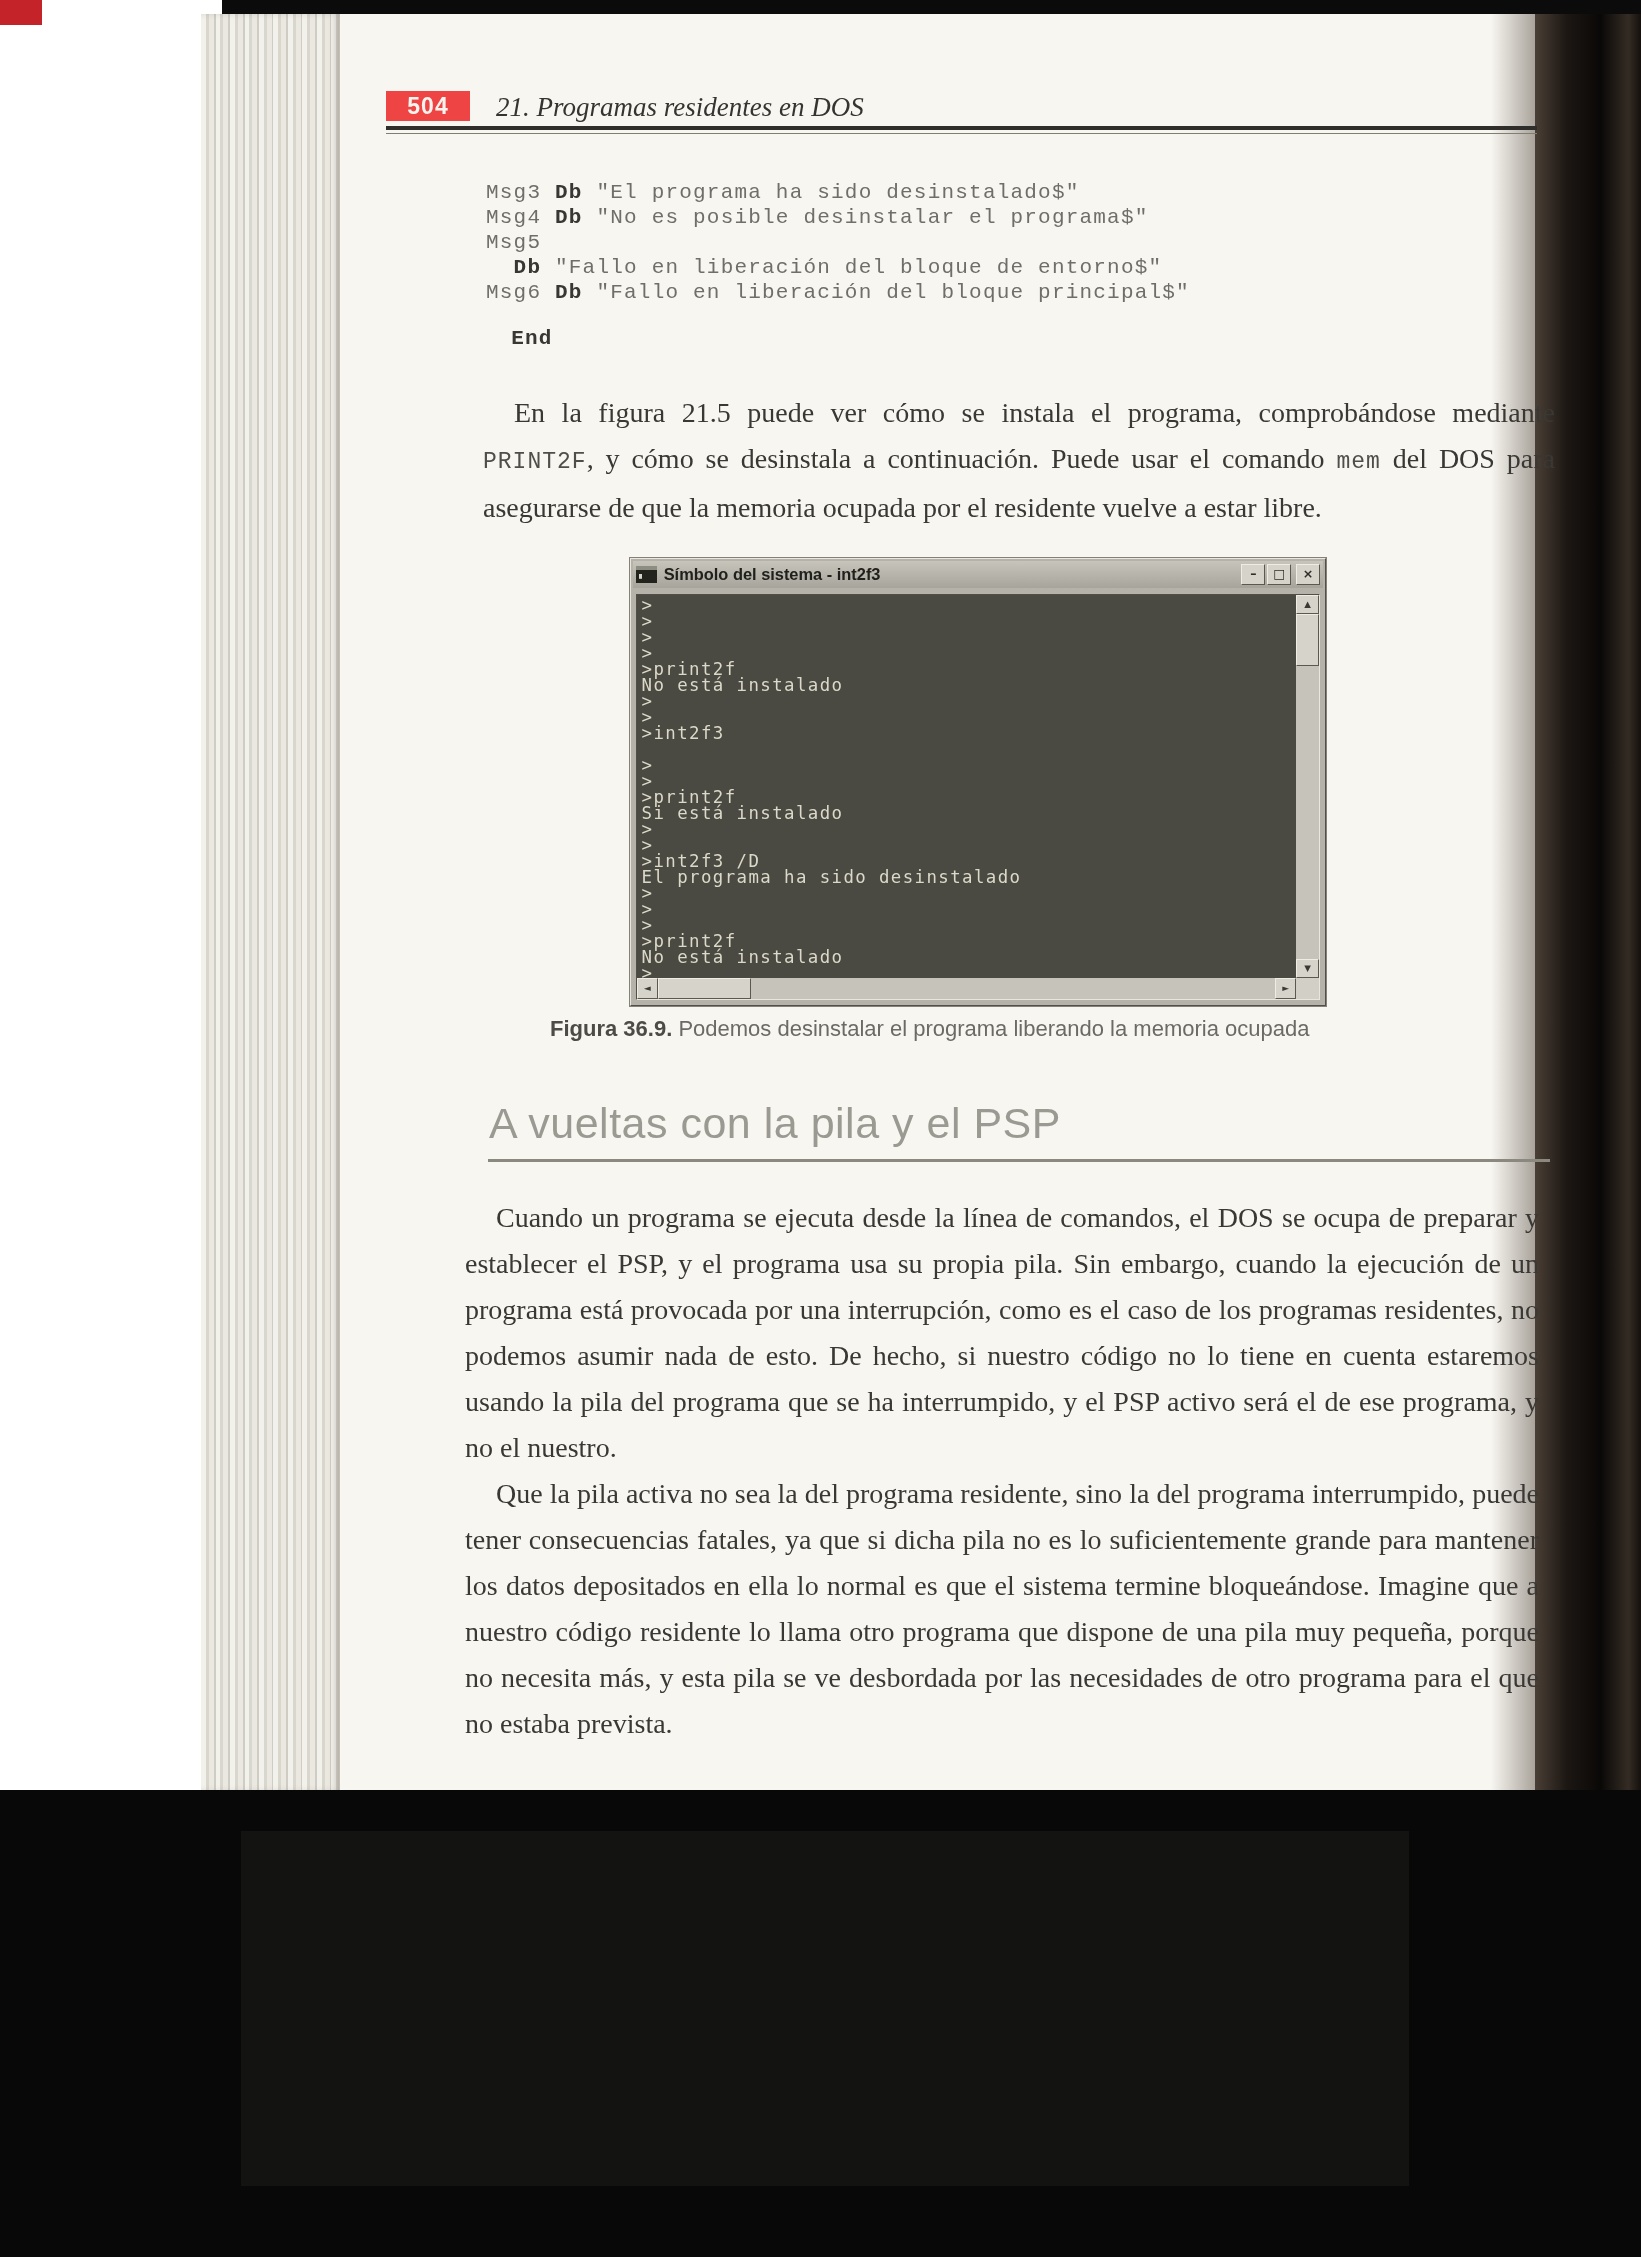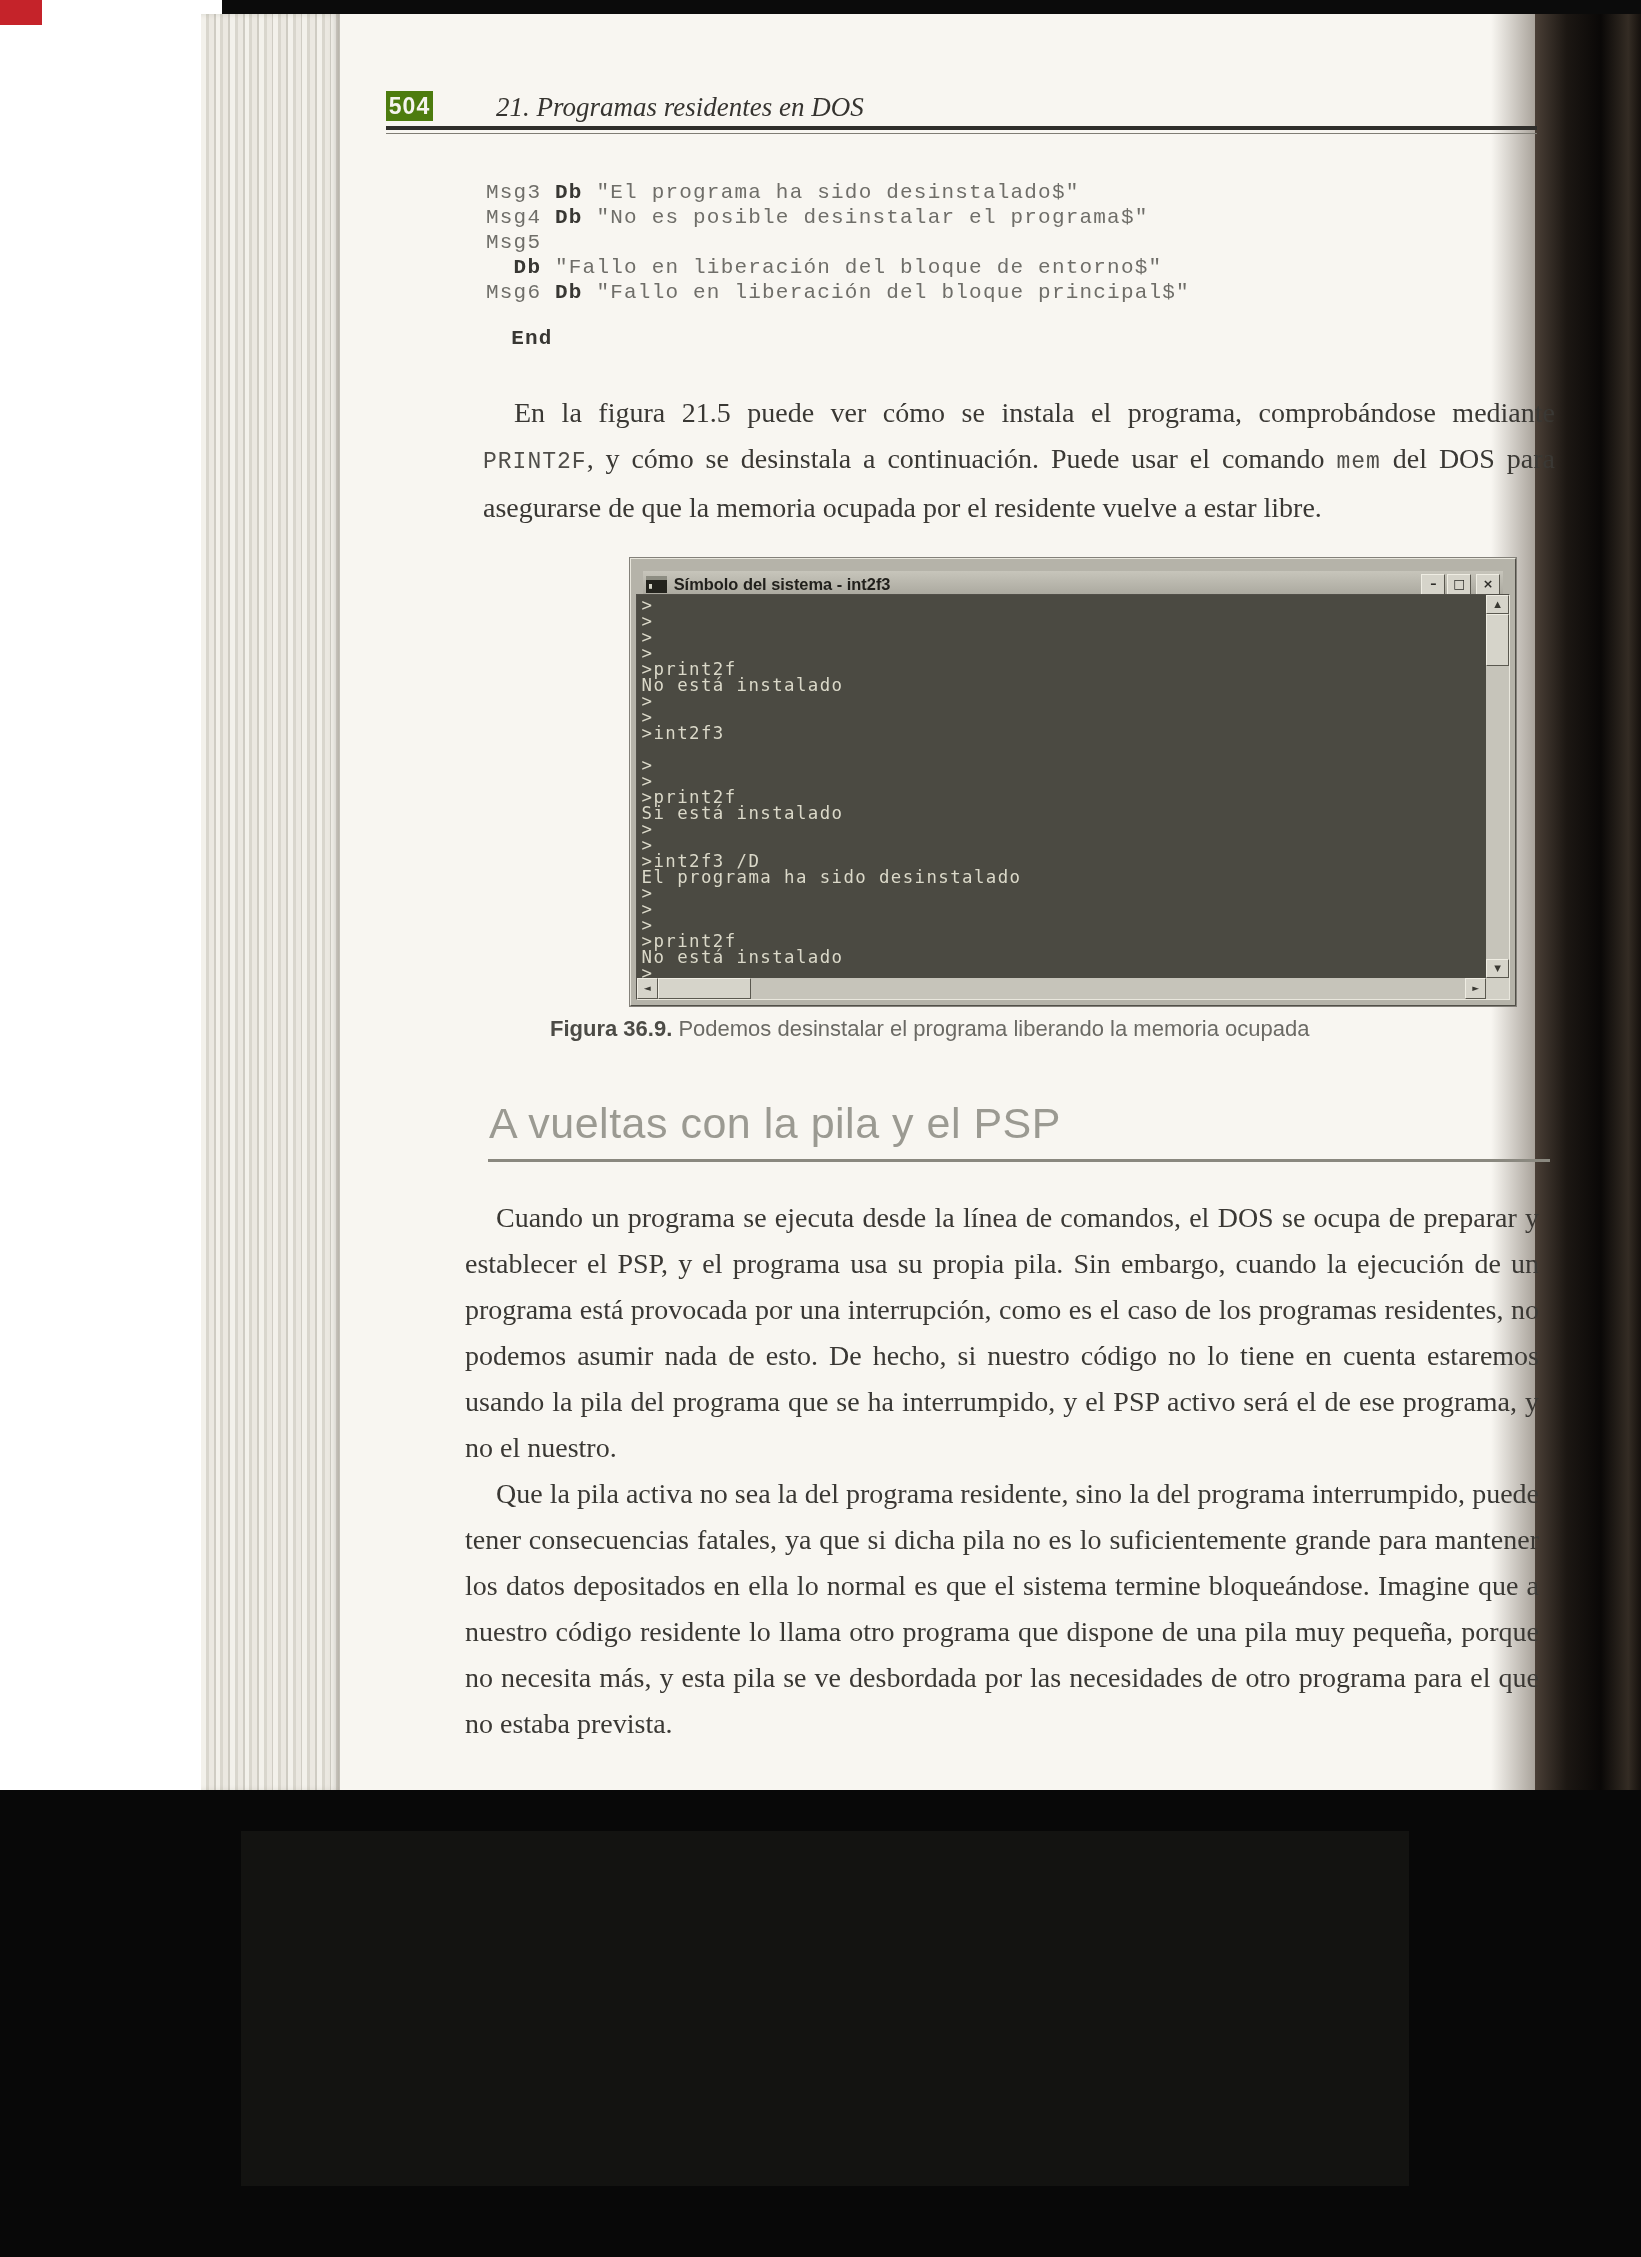--- a/index.html
+++ b/index.html
@@ -18,21 +18,21 @@
   
   .page{position:absolute;left:340px;top:13.5px;width:1195px;height:1777px;background:#f8f6f1;}
   .page::after{content:"";position:absolute;right:0;top:0;bottom:0;width:44px;
       background:linear-gradient(to right,rgba(60,48,36,0),rgba(60,48,36,.42));pointer-events:none;}
   .right-edge{position:absolute;left:1535px;top:13.5px;width:106px;height:1777px;
       background:linear-gradient(90deg,#4a3f36 0%,#1c1713 30%,#0a0807 62%,#342c24 88%,#15100d 100%);}
   .bottom-black{position:absolute;left:0;top:1790px;width:1641px;height:467px;background:#080808;}
   .bottom-panel{position:absolute;left:241px;top:41px;width:1168px;height:355px;background:#131311;}
 
   
-  .pagenum-box{position:absolute;left:386px;top:91px;width:47px;height:30px;background:#4d7c0f;
+  .pagenum-box{position:absolute;left:386px;top:91px;width:84px;height:30px;background:#ef4444;
       color:#f5f4ef;font:bold 23px/30px "Liberation Sans",sans-serif;text-align:center;letter-spacing:1px;}
   .chapter-title{position:absolute;left:496px;top:92px;font-style:italic;font-size:27px;color:#363430;
       font-family:"Liberation Serif",serif;}
   .header-rule{position:absolute;left:386px;top:126px;width:1151px;height:2.9px;
       border-top:4.8px solid #2f2e2b;border-bottom:1.9px solid #807d75;}
 
   
   .code-listing{position:absolute;left:486px;top:180px;font-family:"Liberation Mono","DejaVu Sans Mono",monospace;
       font-size:21px;line-height:25px;color:#6f6e69;letter-spacing:1.2px;}
   .cline{white-space:pre;}
@@ -41,23 +41,23 @@
 
   
   .bodytext{font-size:28px;line-height:46px;color:#3a3834;text-align:justify;
       font-family:"Liberation Serif",serif;}
   .bodytext p{margin:0;text-indent:31px;}
   .intro-para{position:absolute;left:483px;top:390px;width:1072px;}
   .inline-code{font-family:"Liberation Mono","DejaVu Sans Mono",monospace;font-size:23px;
       letter-spacing:1px;color:#504e4a;}
 
   
-  .console{position:absolute;left:630px;top:558px;width:886px;height:448px;background:#b5b3a9;
+  .console{position:absolute;left:630px;top:558px;width:696px;height:448px;background:#b5b3a9;
       border:1.9px solid;border-color:#e9e7dd #514f48 #514f48 #e9e7dd;box-shadow:0 0 0 1px #84817a;
-      box-sizing:border-box;padding:12px;}
+      box-sizing:border-box;padding:2px;}
   .titlebar{height:27px;background:linear-gradient(to bottom,#c7c5bb,#a7a59b);display:flex;
       align-items:center;padding:0 2.9px;}
   .msdos-icon{width:21px;height:17.4px;background:#23231d;margin-right:6.8px;flex:0 0 auto;
       background-image:linear-gradient(to bottom,#8d8d82 0 3.9px,transparent 3.9px),
                        linear-gradient(to right,#d5d5c8 0 2.9px,transparent 2.9px);
       background-size:100% 100%,60% 4.8px;background-position:0 0,2.9px 8.7px;background-repeat:no-repeat;}
   .title-text{font:bold 16.4px "Liberation Sans",sans-serif;color:#21201c;flex:1 1 auto;
       white-space:nowrap;overflow:hidden;}
   .win-btn{width:24px;height:21px;background:#d6d4ca;border:1.9px solid;
       border-color:#efede3 #5a584f #5a584f #efede3;box-sizing:border-box;margin-left:1.9px;

